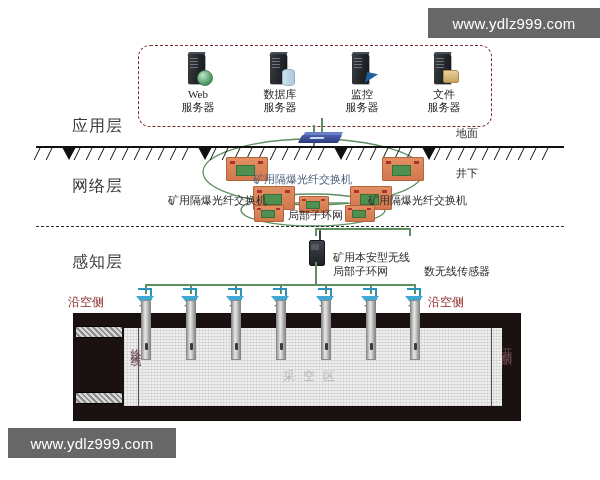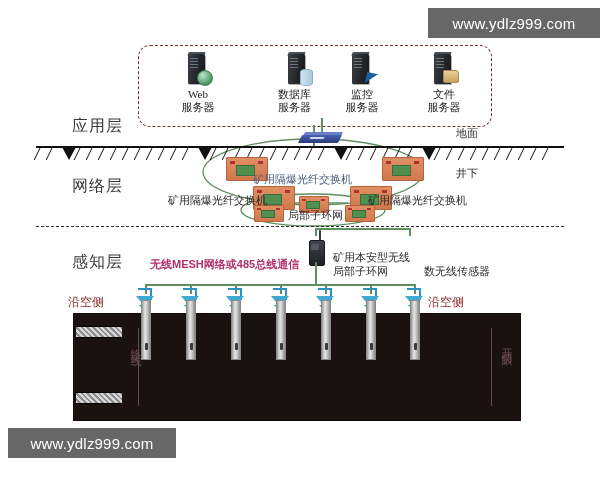--- a/index.html
+++ b/index.html
@@ -281,21 +281,21 @@
         <div class="badge">
             <div class="badge-globe"></div>
           </div>
       </div>
       <div class="server-name">
         <div>Web</div>
         <div class="l2">服务器</div>
       </div>
     </div>
 
-    <div class="server" style="left:110px;align-items:flex-end;">
+    <div class="server" style="left:110px;">
       <div class="server-icon">
         <div class="tower-top"></div>
           <div class="tower"></div>
         <div class="badge">
             <div class="badge-db"></div>
           </div>
       </div>
       <div class="server-name">
         <div>数据库</div>
         <div class="l2">服务器</div>
@@ -440,21 +440,20 @@
   <div id="radio-top-v" class="abs"></div>
   <div id="radio-up" class="abs"></div>
 
   <div id="radio" class="abs">
     <div class="radio-ant"></div>
       <div class="radio-body"></div>
       <div class="radio-scr"></div>
   </div>
   <div id="radio-drop" class="abs"></div>
 
-  <div class="dtext" style="left: 150px; top: 257px; font-weight: bold; color: rgb(176, 48, 107);" class2="">无线MESH网络或485总线通信</div>
   <div class="dtext" style="left:333px;top:250px;">矿用本安型无线</div>
   <div class="dtext" style="left:333px;top:264px;">局部子环网</div>
   <div class="dtext" style="left:424px;top:264px;">数无线传感器</div>
 
   <div class="bus-line" style="left:145px;top:284px;width:270px;height:1.5px;"></div>
 
   <div class="bus-line" style="left:145px;top:284px;width:1.5px;height:10px;"></div>
   <div class="bus-line" style="left:190px;top:284px;width:1.5px;height:10px;"></div>
   <div class="bus-line" style="left:235px;top:284px;width:1.5px;height:10px;"></div>
   <div class="bus-line" style="left:280px;top:284px;width:1.5px;height:10px;"></div>
@@ -506,20 +505,23 @@
   </div>
 
   <div class="dtext red-text" style="left:68px;top:294px;font-size:12px;">沿空侧</div>
   <div class="dtext red-text" style="left:428px;top:294px;font-size:12px;">沿空侧</div>
 
   <div id="mine" class="abs">
     <div id="shaft">
       <div class="shaft-band" style="top:12px;"></div>
       <div class="shaft-band" style="top:78px;"></div>
     </div>
+    <div id="goaf">
+      <div id="goaf-title">采空区</div>
+    </div>
     <div id="goaf-sep-l"></div>
     <div id="goaf-sep-r"></div>
     <div class="vlabel" style="left:54px;top:26px;">终采线</div>
     <div class="vlabel" style="right:6px;top:26px;">开切眼</div>
   </div>
 
   <div class="probe" style="left:141px;top:300px;height:58px;">
       <div class="probe-dot" style="top:42px;"></div>
     </div>
   <div class="probe" style="left:186px;top:300px;height:58px;">

